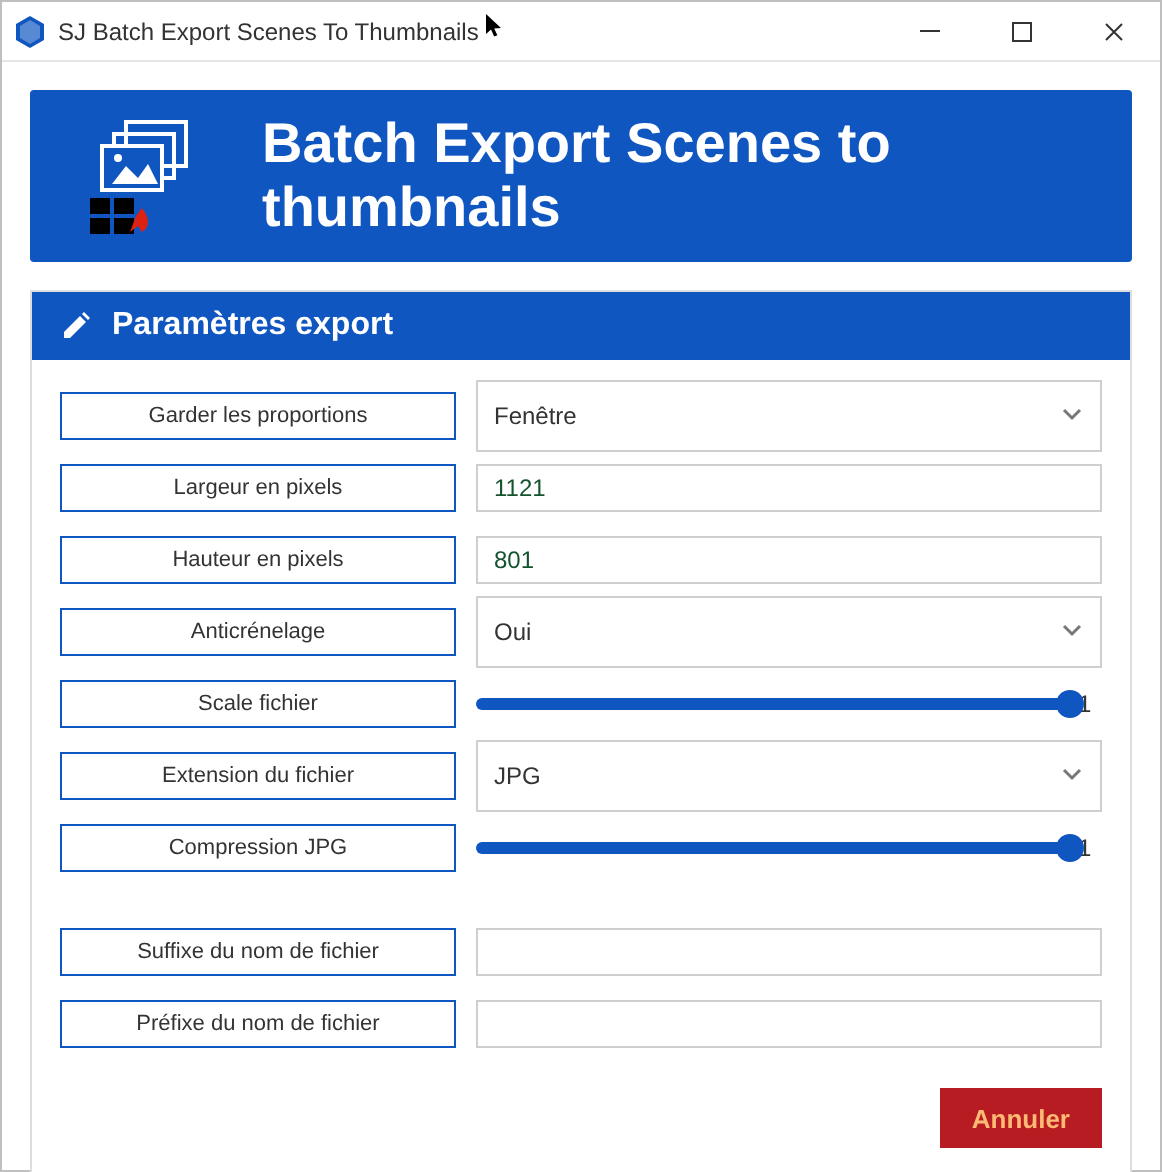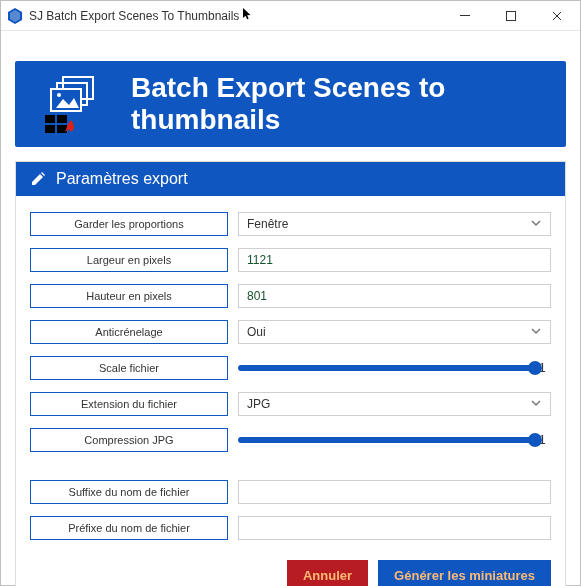--- a/index.html
+++ b/index.html
@@ -1,37 +1,37 @@
 <!DOCTYPE html>
 <html><head>
 <meta charset="utf-8">
 <style>
 * { box-sizing: border-box; margin: 0; padding: 0; }
 html, body { width: 581px; height: 586px; font-family: "Segoe UI", Arial, sans-serif; background: #fff; overflow: hidden; }
-.window { width: 581px; height: 586px; border: 1px solid #bfbfbf; display: flex; flex-direction: column; gap: 16px; }
+.window { width: 581px; height: 586px; border: 1px solid #bfbfbf; display: flex; flex-direction: column; }
 .titlebar { height: 30px; display: flex; align-items: center; background: #fff; border-bottom: 1px solid #e6e6e6; }
 .titlebar .app-icon { width: 16px; height: 16px; margin: 0 6px; display: inline-flex; align-items: center; justify-content: center; color: #1056c0; }
 .titlebar .title { font-size: 12px; color: #333; flex: 0 0 auto; }
 .titlebar .cursor { margin-left: 2px; color: #222; }
 .titlebar .spacer { flex: 1; }
 .winbtn { width: 46px; height: 30px; display: flex; align-items: center; justify-content: center; color: #333; font-size: 12px; }
 .client { flex: 1; padding: 14px 14px 18px 14px; display: flex; flex-direction: column; gap: 14px; }
 .banner { background: #1056c0; border-radius: 2px; height: 86px; display: flex; align-items: center; padding: 0 24px; gap: 22px; }
 .banner .logo { width: 70px; height: 58px; position: relative; }
 .banner .logo svg { display:block; }
 .banner .banner-title { color: #fff; font-size: 28px; font-weight: 600; }
 .card { background: #fff; border: 1px solid #ddd; padding: 0; display: flex; flex-direction: column; }
-.section-header { background: #1056c0; color: #fff; height: 34px; display: flex; align-items: center; gap: 10px; padding: 0 14px; font-size: 16px; font-weight: 400; }
+.section-header { background: #1056c0; color: #fff; height: 34px; display: flex; align-items: center; gap: 10px; padding: 0 14px; font-size: 16px; font-weight: 700; }
 .section-header .pencil { width: 16px; height: 16px; }
 .form { padding: 14px 14px 10px 14px; display: flex; flex-direction: column; gap: 8px; }
 .row { display: flex; align-items: center; gap: 10px; }
 .label-box { width: 198px; height: 24px; border: 1px solid #1056c0; display: flex; align-items: center; justify-content: center; font-size: 11px; color: #333; background: #fff; }
 .field-wrap { flex: 1; height: 28px; display: flex; align-items: center; }
 .text-input { width: 100%; height: 24px; border: 1px solid #cfcfcf; padding: 0 8px; font-size: 12px; color: #14532d; background: #fff; outline: none; }
-.select { width: 100%; height: 24px; border: 1px solid #cfcfcf; padding: 0 8px; font-size: 12px; color: #333; background: #fff; display: flex; align-items: center; justify-content: space-between; cursor: pointer; }
+.select { width: 100%; height: 36px; border: 1px solid #cfcfcf; padding: 0 8px; font-size: 12px; color: #333; background: #fff; display: flex; align-items: center; justify-content: space-between; cursor: pointer; }
 .chev { color: #777; }
 .slider-wrap { width: 100%; display: flex; align-items: center; gap: 4px; }
 .slider { position: relative; flex: 1; height: 18px; display: flex; align-items: center; }
 .slider .track { height: 6px; width: 100%; background: #1056c0; border-radius: 3px; }
 .slider .thumb { position: absolute; right: -7px; top: 50%; transform: translateY(-50%); width: 14px; height: 14px; border-radius: 50%; background: #1056c0; }
 .slider-val { font-size: 12px; color: #333; min-width: 12px; }
 .gap-row { height: 8px; }
 .actions { display: flex; justify-content: flex-end; gap: 10px; padding: 8px 14px 14px 14px; }
 .btn { height: 30px; padding: 0 16px; border: none; font-size: 13px; font-weight: 600; color: #fdba74; cursor: pointer; }
 .btn-cancel { background: #b81c23; }
@@ -193,18 +193,17 @@
           <div class="label-box">Préfixe du nom de fichier</div>
           <div class="field-wrap">
               <input class="text-input" value="" style="">
             </div>
         </div>
 
       </div>
 
       <div class="actions">
         <button class="btn btn-cancel">Annuler</button>
-        <button class="btn btn-generate">Générer les miniatures</button>
       </div>
     </div>
 
   </div>
 </div>
 
 </body></html>

